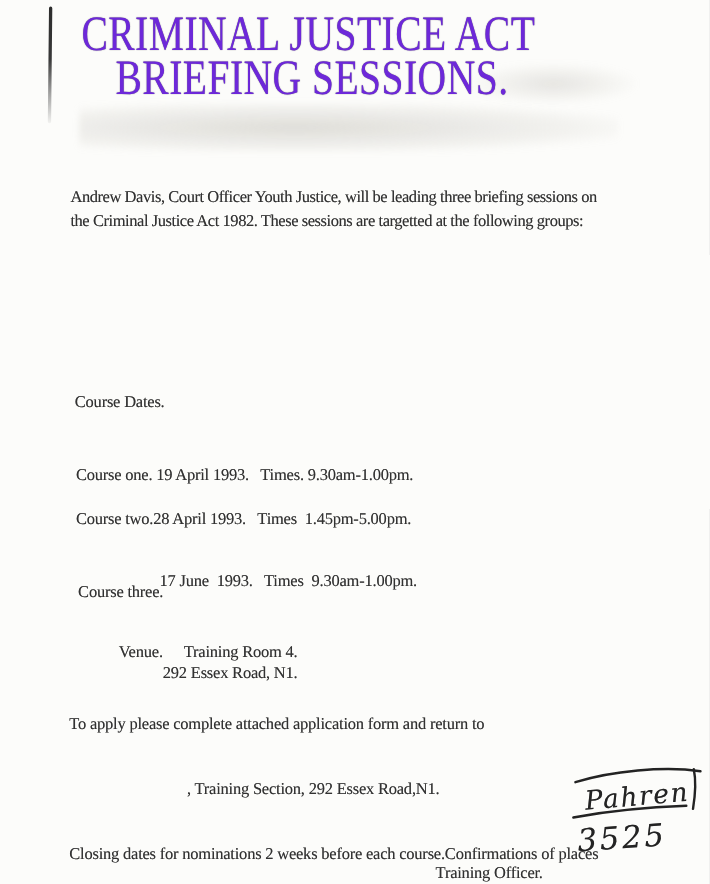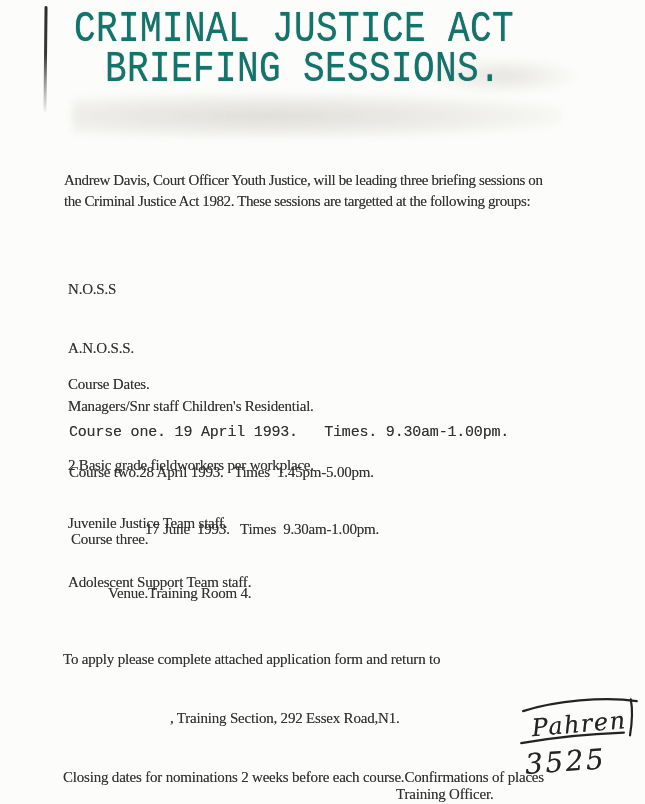--- a/index.html
+++ b/index.html
@@ -28,40 +28,40 @@
     left: 72px; top: 94px; width: 490px; height: 44px;
     background: radial-gradient(ellipse at 40% 50%, rgba(175,172,163,0.38), rgba(175,172,163,0.12) 60%, transparent 80%);
     filter: blur(3px);
   }
   .noise-2 {
     left: 428px; top: 58px; width: 150px; height: 36px;
     background: radial-gradient(ellipse at 50% 50%, rgba(180,177,168,0.30), transparent 75%);
     filter: blur(3px);
   }
 
-  .title { left: 74px; top: 10px; margin: 0; font-weight: normal; color: #0f766e; font-family: Liberation Mono, monospace; }
+  .title { left: 74px; top: 10px; margin: 0; font-weight: normal; color: #6d28d9; }
   .title-line {
     font-size: 45px;
     line-height: 40px;
     letter-spacing: 0.5px;
     transform: scaleX(0.8);
     transform-origin: left center;
     white-space: nowrap;
     text-shadow: 0 0 1px rgba(70,70,70,0.8);
   }
   .title-line.l2 { margin-left: 31px; }
 
   .txt { font-size: 15px; letter-spacing: -0.2px; margin: 0; white-space: pre-wrap; }
 
   .intro { left: 64px; top: 170px; line-height: 20.5px; letter-spacing: -0.4px; }
 
   .groups { left: 68px; top: 241px; list-style: none; margin: 0; padding: 0; line-height: 19.5px; }
 
-  .course-heading { left: 68px; top: 376px; }
-  .course-one     { left: 69px; top: 424px; font-family: Liberation Mono, monospace; }
+  .course-heading { left: 68px; top: 358px; }
+  .course-one     { left: 69px; top: 424px; }
   .course-two     { left: 69px; top: 464px; }
   .course-three-label  { left: 71px; top: 503px; margin-top: 28px; }
   .course-three-detail { left: 145px; top: 521px; }
 
   .venue { left: 72px; top: 584px; display: flex; line-height: 19px; text-align: right; }
   .venue-label { width: 76px; }
 
   .apply { left: 63px; top: 610px; line-height: 19.8px; }
   .apply .indent { padding-left: 107px; }
 
@@ -86,39 +86,31 @@
   <div class="abs noise-1"></div>
   <div class="abs noise-2"></div>
 
   <h1 class="abs title">
     <div class="title-line l1">CRIMINAL JUSTICE ACT</div>
     <div class="title-line l2">BRIEFING SESSIONS.</div>
   </h1>
 
   <p class="abs txt intro"><span>Andrew Davis, Court Officer Youth Justice, will be leading three briefing sessions on</span><br><span>the Criminal Justice Act 1982. These sessions are targetted at the following groups:</span></p>
 
-  <ul class="abs txt groups">
-    <li>N.O.S.S</li>
-    <li>A.N.O.S.S.</li>
-    <li>Managers/Snr staff Children's Residential.</li>
-    <li>2 Basic grade fieldworkers per workplace.</li>
-    <li>Juvenile Justice Team staff.</li>
-    <li>Adolescent Support Team staff.</li>
-  </ul>
 
   <p class="abs txt course-heading">Course Dates.</p>
 
   <p class="abs txt course-one">Course one. 19 April 1993.   Times. 9.30am-1.00pm.</p>
   <p class="abs txt course-two">Course two.28 April 1993.   Times  1.45pm-5.00pm.</p>
   <p class="abs txt course-three-label">Course three.</p>
   <p class="abs txt course-three-detail">17 June  1993.   Times  9.30am-1.00pm.</p>
 
   <div class="abs txt venue">
     <span class="venue-label">Venue.</span>
-    <span class="venue-details"><span>Training Room 4.</span><br></span>
+    <span class="venue-details"><span>Training Room 4.</span><br><span>292 Essex Road, N1.</span></span>
   </div>
 
   <div class="abs txt apply">
     <div>To apply please complete attached application form and return to</div>
     <div class="indent">, Training Section, 292 Essex Road,N1.</div>
     <div>Closing dates for nominations 2 weeks before each course.Confirmations of places</div>
     
     
   </div>
 

